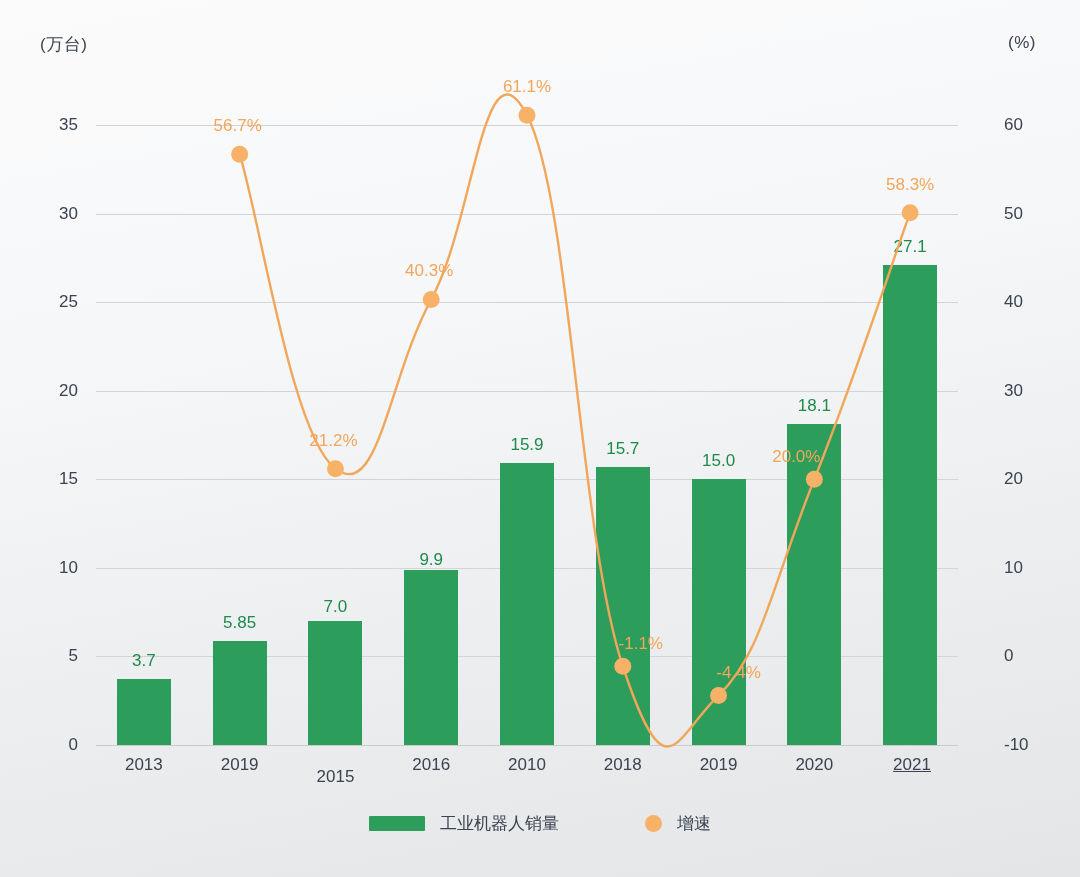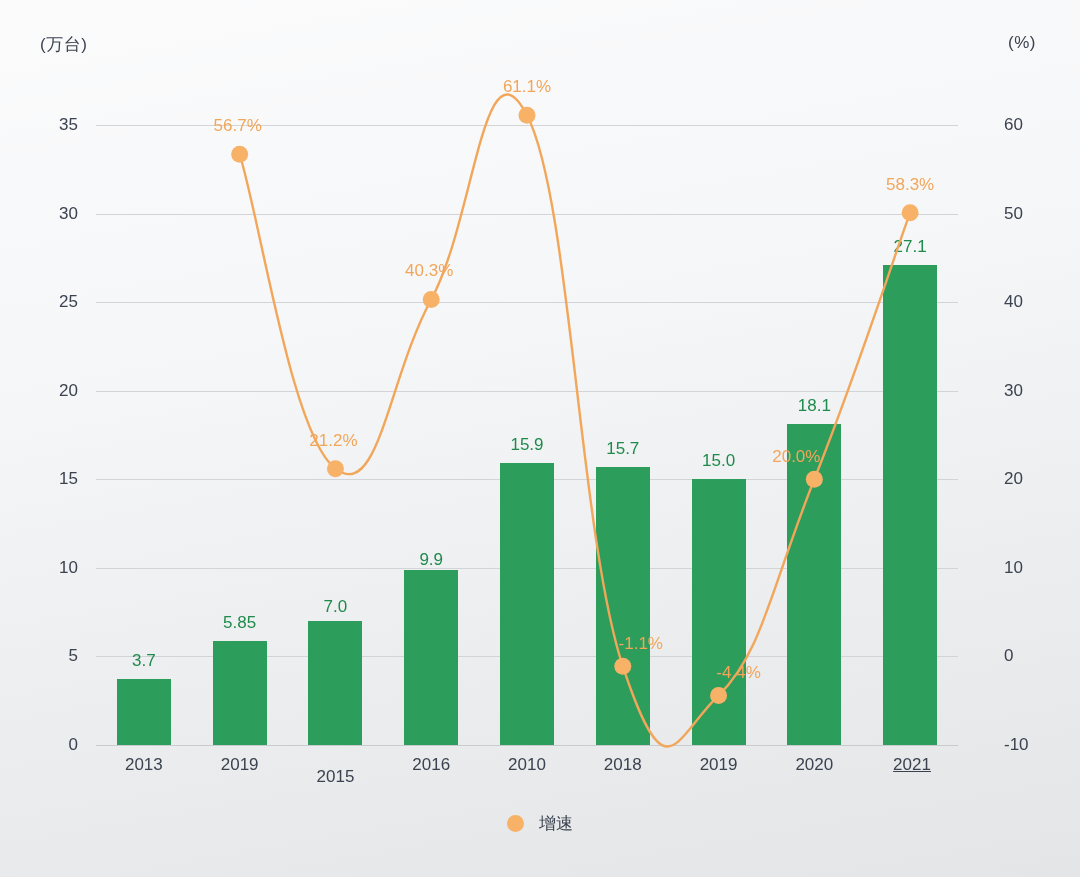--- a/index.html
+++ b/index.html
@@ -150,18 +150,22 @@
       <div class="pct-label" style="left: 429.222px; top: 261.486px;">40.3%</div>
       <div class="pct-label" style="left: 527px; top: 77.2571px;">61.1%</div>
       <div class="pct-label" style="left: 640.778px; top: 634.171px;">-1.1%</div>
       <div class="pct-label" style="left: 738.556px; top: 663.4px;">-4.4%</div>
       <div class="pct-label" style="left: 796.333px; top: 447.286px;">20.0%</div>
       <div class="pct-label" style="left: 910.111px; top: 174.686px;">58.3%</div>
     </div>
 
   <div id="legend">
     <div class="legend-item">
+      <span class="legend-swatch-bar"></span>
+      <span class="legend-text">工业机器人销量</span>
+    </div>
+    <div class="legend-item">
       <span class="legend-swatch-dot"></span>
       <span class="legend-text">增速</span>
     </div>
   </div>
 
 </div>
 
 </body></html>

